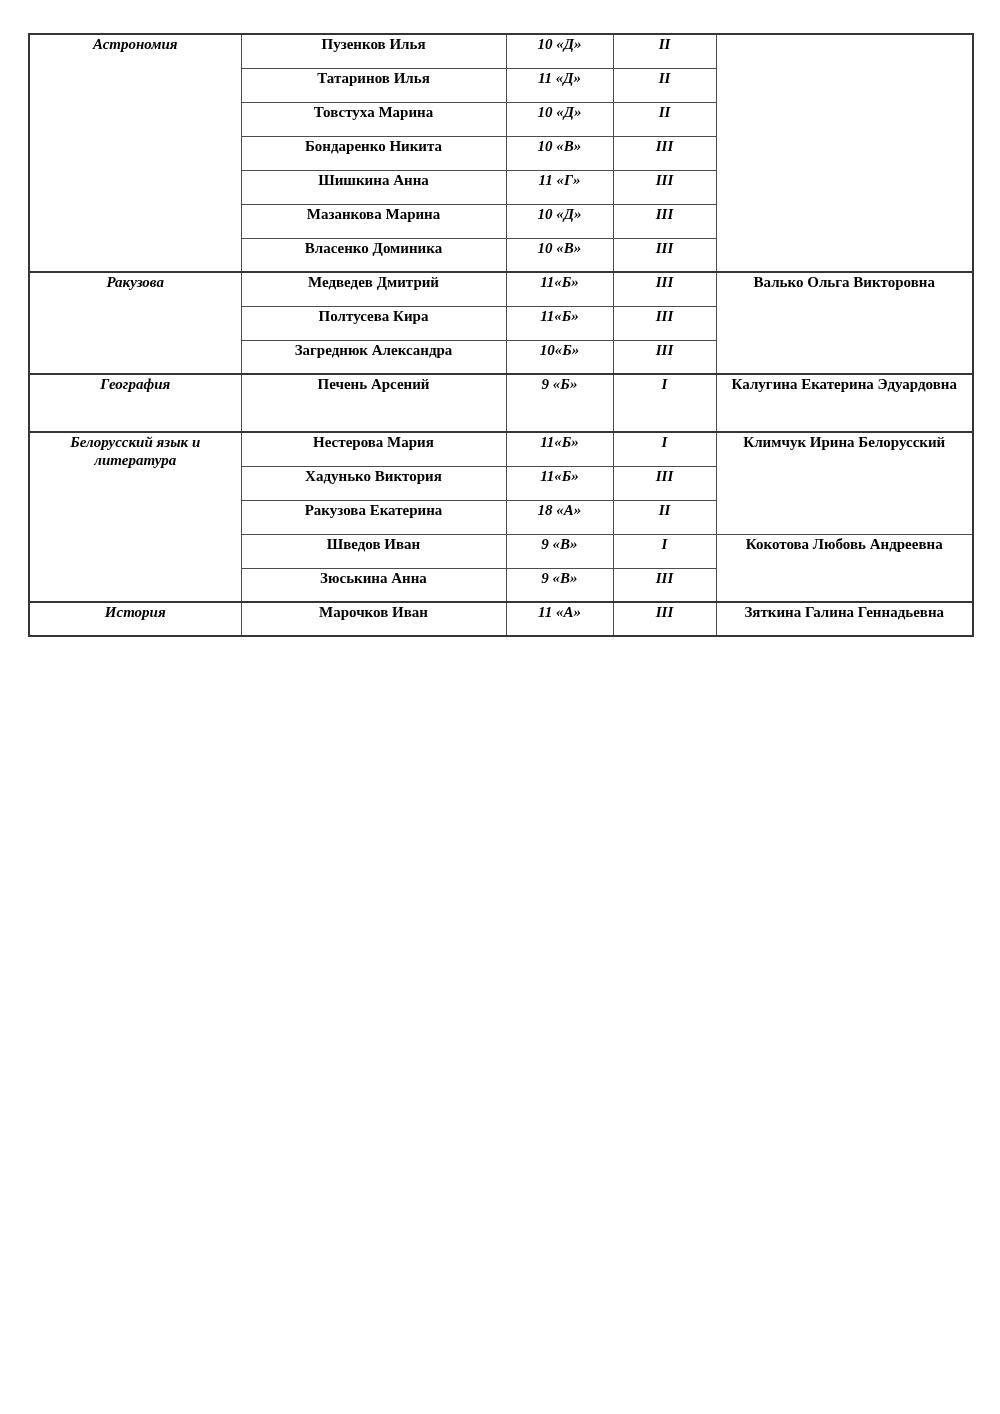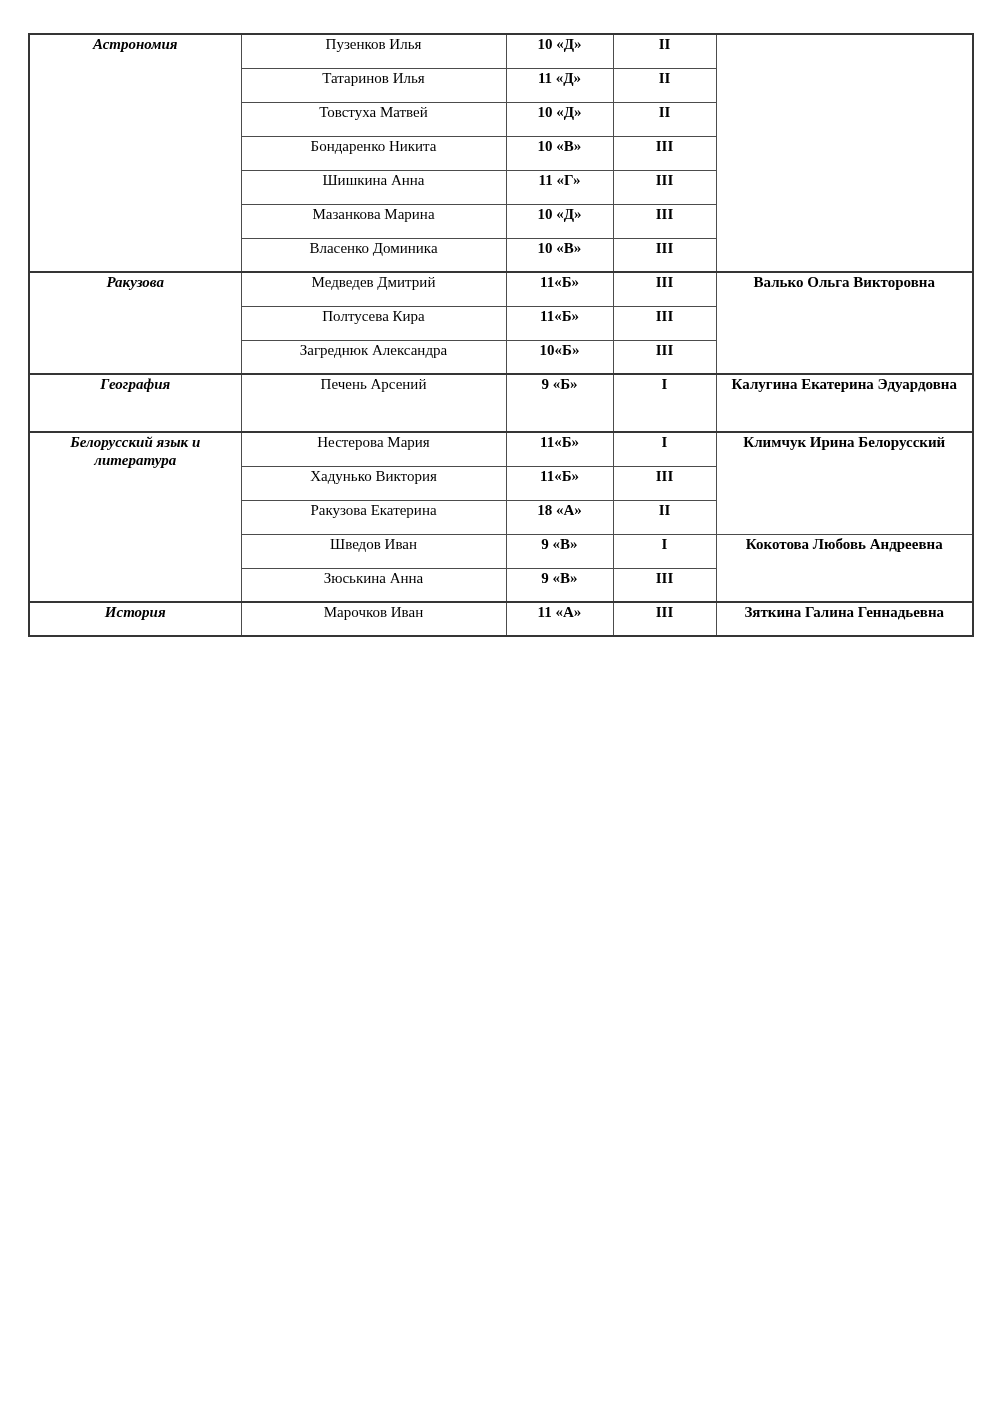--- a/index.html
+++ b/index.html
@@ -31,24 +31,25 @@
     font-size: 15px;
     line-height: 1.2;
     vertical-align: top;
     overflow: hidden;
   }
   tr.row { height: 34px; }
   tr.row-tall { height: 58px; }
   tr.sec-start td { border-top: 2px solid #353535; }
   table.results { border: 2px solid #353535; }
 
-  td.cell-name { padding-top: 5px; }
+  td.cell-name { padding-top: 5px; font-weight: bold; }
   td.cell-class, td.cell-place {
     font-weight: bold;
     padding-top: 5px;
+    font-style: italic;
   }
   td.cell-subject {
     font-weight: bold;
     font-style: italic;
     vertical-align: middle;
     padding: 0 12px;
     line-height: 1.75;
     margin-left: 48px;
   }
   td.cell-teacher {
@@ -90,21 +91,21 @@
         <td class="cell-class">10 «Д»</td>
         <td class="cell-place">II</td>
         <td class="cell-teacher" rowspan="7"></td>
       </tr>
       <tr class="row">
         <td class="cell-name">Татаринов Илья</td>
         <td class="cell-class">11 «Д»</td>
         <td class="cell-place">II</td>
       </tr>
       <tr class="row">
-        <td class="cell-name">Товстуха Матвей</td>
+        <td class="cell-name">Товстуха Марина</td>
         <td class="cell-class">10 «Д»</td>
         <td class="cell-place">II</td>
       </tr>
       <tr class="row">
         <td class="cell-name">Бондаренко Никита</td>
         <td class="cell-class">10 «В»</td>
         <td class="cell-place">III</td>
       </tr>
       <tr class="row">
         <td class="cell-name">Шишкина Анна</td>

